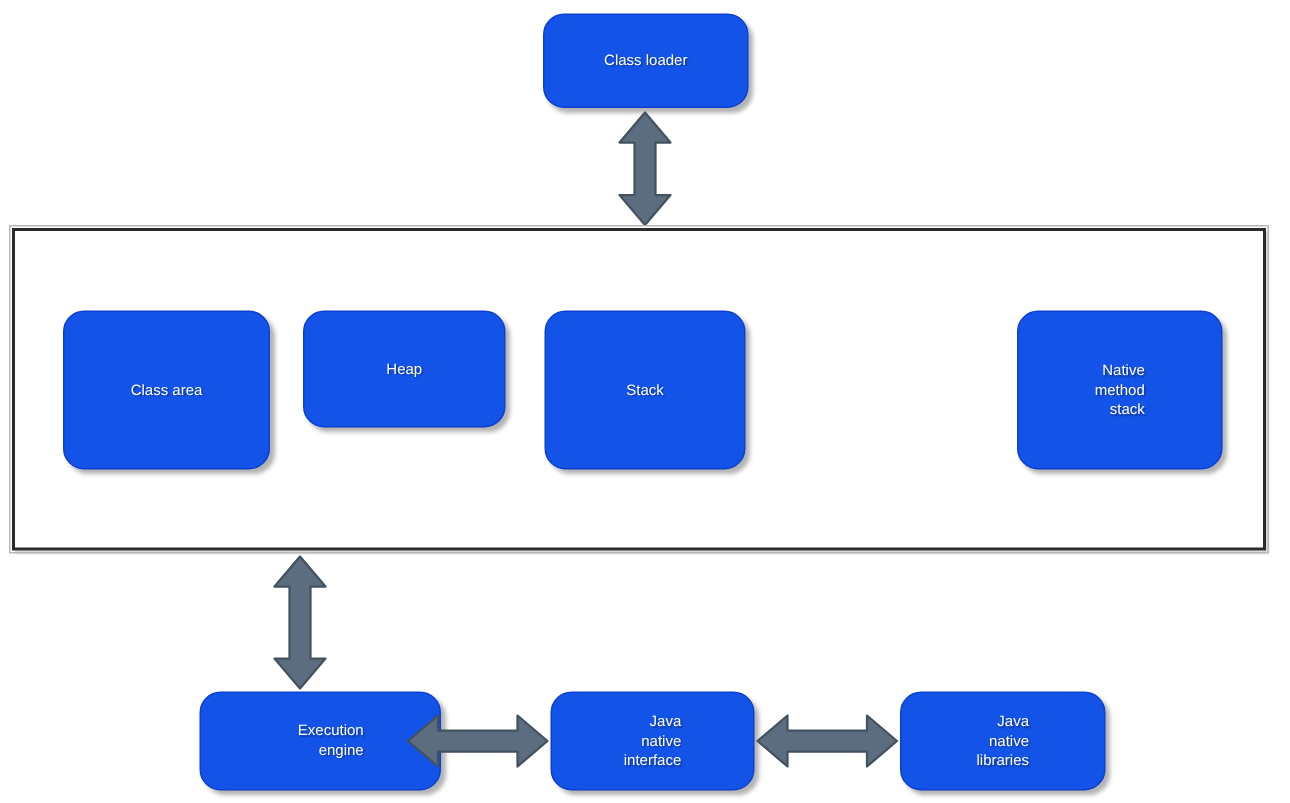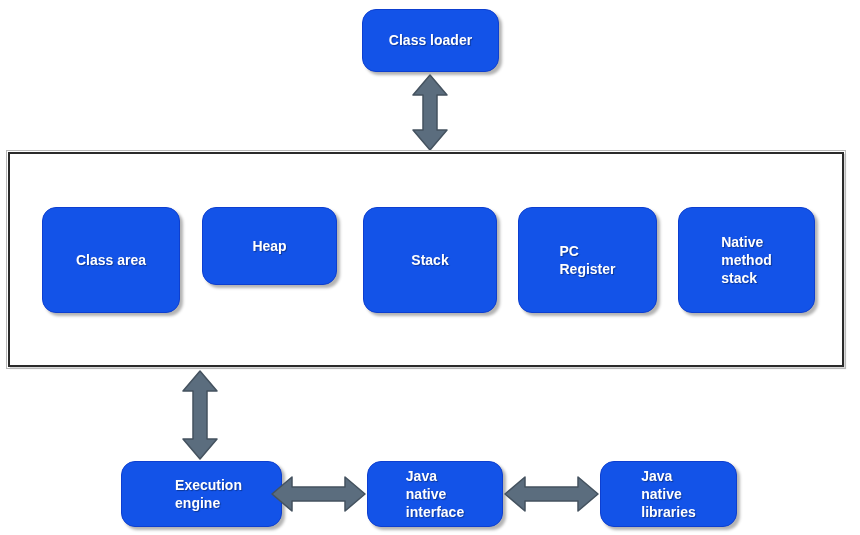--- a/index.html
+++ b/index.html
@@ -21,24 +21,24 @@
     border: 1px solid var(--box-border, #0d3fd0);
     border-radius: 14px;
     box-shadow: 3px 3px 3px rgba(0,0,0,0.30);
     display: flex;
     align-items: center;
     justify-content: center;
     box-sizing: border-box;
   }
   .node .label {
     color: var(--box-text, #ffffff);
-    font-weight: bold;
-    font-size: 14px;
+    font-weight: normal;
+    font-size: 10px;
     line-height: 1.3;
-    text-align: left;
+    text-align: right;
     white-space: pre-line;
     text-shadow: 1px 1px 1px rgba(0,0,0,0.35);
   }
   .container-rect {
     position: absolute;
     left: 8px;
     top: 152px;
     width: 836px;
     height: 215px;
     background: #ffffff;
@@ -48,21 +48,21 @@
     box-sizing: border-box;
     box-shadow: 2px 2px 1px rgba(0,0,0,0.15);
   }
   
   .n-class-loader        { left: 362px; top: 9px;   width: 137px; height: 63px; }
   .n-class-area          { left: 42px;  top: 207px; width: 138px; height: 106px; }
   .n-heap                { left: 202px; top: 207px; width: 135px; height: 78px; }
   .n-stack               { left: 363px; top: 207px; width: 134px; height: 106px; }
   .n-pc-register         { left: 518px; top: 207px; width: 139px; height: 106px; }
   .n-native-method-stack { left: 678px; top: 207px; width: 137px; height: 106px; }
-  .n-execution-engine    { left: 121px; top: 461px; width: 161px; height: 66px; padding-left: 14px; }
+  .n-execution-engine    { left: 133px; top: 461px; width: 161px; height: 66px; padding-left: 14px; }
   .n-java-native-interface { left: 367px; top: 461px; width: 136px; height: 66px; }
   .n-java-native-libraries { left: 600px; top: 461px; width: 137px; height: 66px; }
   
   .arrow { position: absolute; }
   .arrow polygon {
     fill: var(--arrow-fill, #5b6d7e);
     stroke: var(--arrow-stroke, #44525f);
     stroke-width: 1.5;
     stroke-linejoin: round;
   }
@@ -91,24 +91,20 @@
   </div>
 
   <div class="node n-heap">
     <span class="label">Heap</span>
   </div>
 
   <div class="node n-stack">
     <span class="label">Stack</span>
   </div>
 
-  <div class="node n-pc-register">
-    <span class="label">PC
-Register</span>
-  </div>
 
   <div class="node n-native-method-stack">
     <span class="label">Native
 method
 stack</span>
   </div>
 
   <svg class="arrow a-mid" width="38" height="91" viewBox="0 0 38 91">
     <polygon points="19,1 2,21 12,21 12,69 2,69 19,89 36,69 26,69 26,21 36,21"></polygon>
   </svg>

